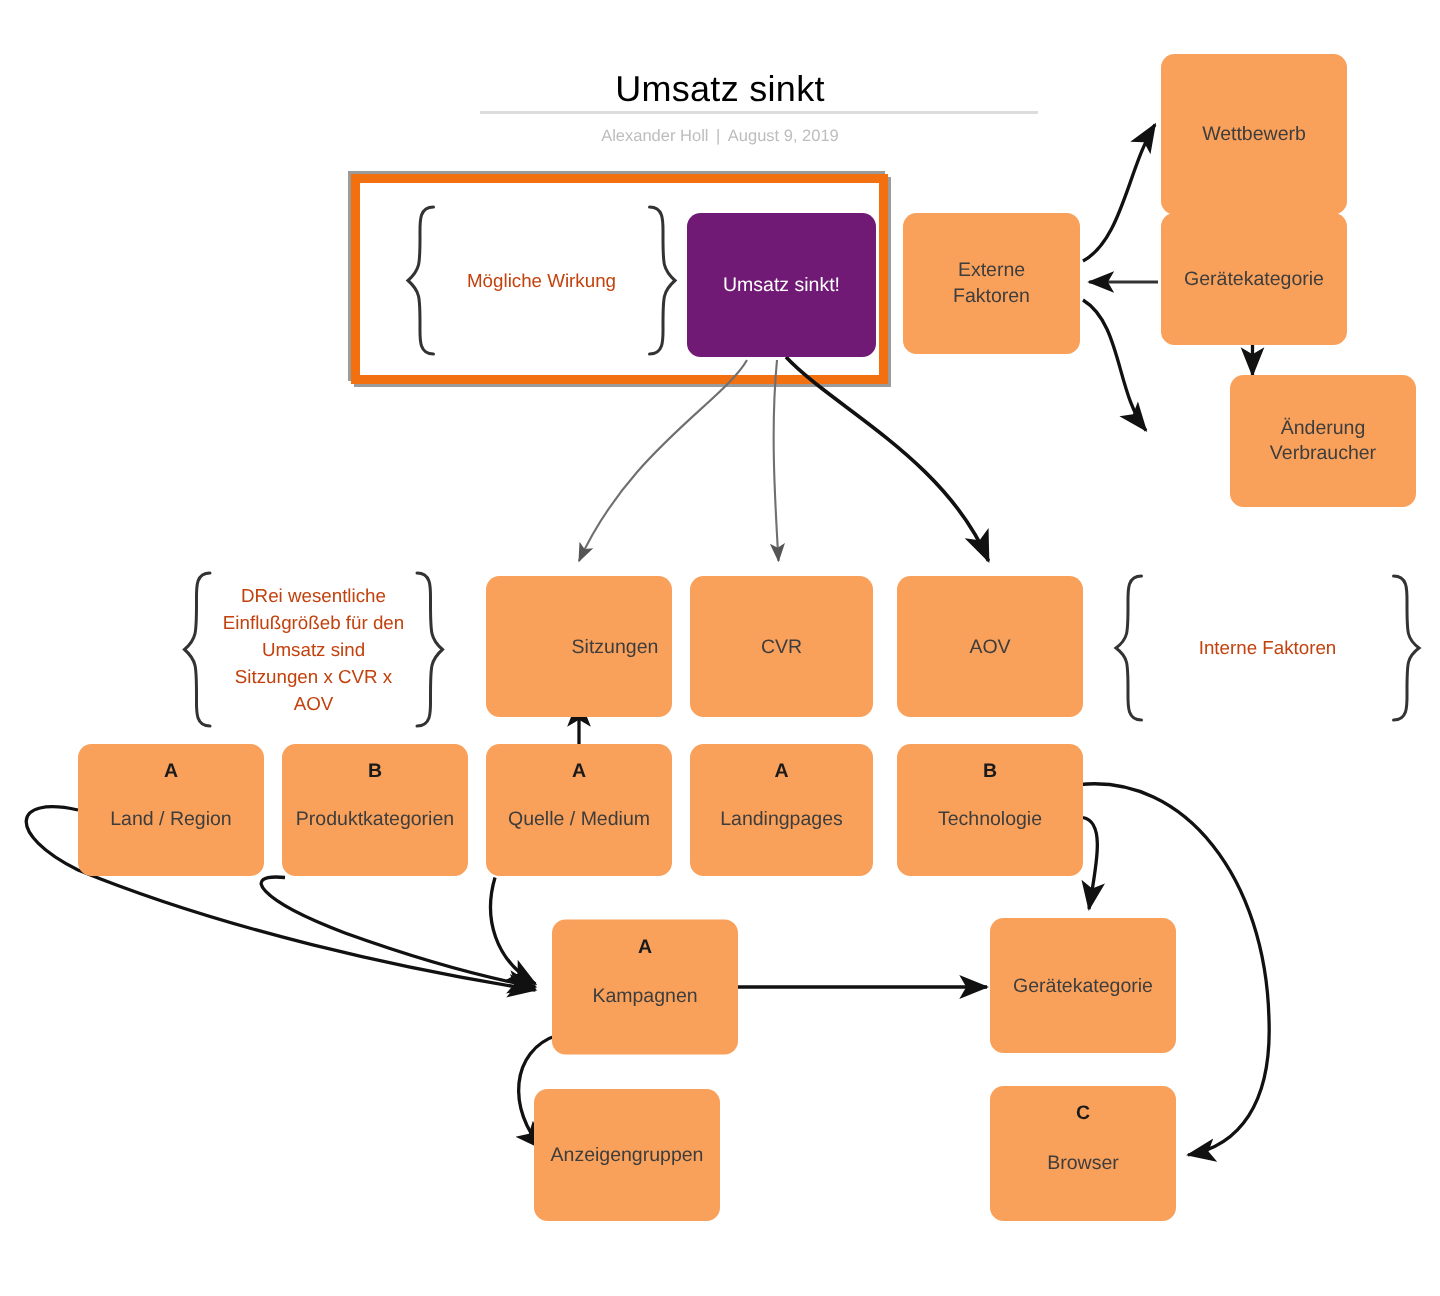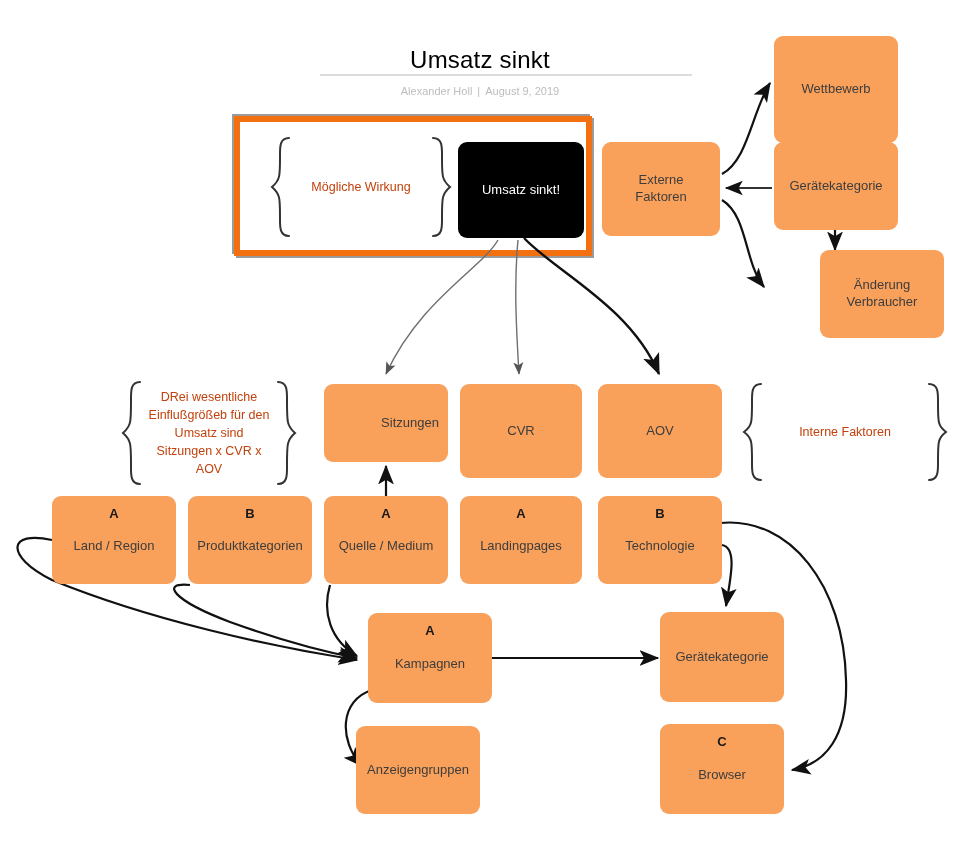--- a/index.html
+++ b/index.html
@@ -72,21 +72,21 @@
     display: flex;
     flex-direction: column;
     align-items: center;
     justify-content: center;
     text-align: center;
     color: #3d3d3d;
     font-size: 13px;
     line-height: 1.3;
   }
   .node.accent {
-    background: #000000;
+    background: #701a75;
     color: #ffffff;
   }
   .node .badge {
     position: absolute;
     top: 10px;
     left: 0;
     width: 100%;
     text-align: center;
     font-size: 13px;
     font-weight: bold;
@@ -214,21 +214,21 @@
       <path d="M22,2 C12,2 13,12 13,22 C13,42 13,46 5,53 C13,60 13,64 13,84 C13,94 12,104 22,104" fill="none" stroke="#333333" stroke-width="2" stroke-linecap="round"></path>
       <path d="M160,2 C170,2 169,12 169,22 C169,42 169,46 177,53 C169,60 169,64 169,84 C169,94 170,104 160,104" fill="none" stroke="#333333" stroke-width="2" stroke-linecap="round"></path>
     </svg>
     <div class="btext">DRei wesentliche
 Einflußgrößeb für den
 Umsatz sind
 Sitzungen  x CVR x
 AOV</div>
   </div>
 
-  <div class="node" style="left:324px; top:384px; width:124px; height:78px;padding-left:48px;">
+  <div class="node" style="left:324px; top:384px; width:124px; height:94px;padding-left:48px;">
     <span class="nlabel">Sitzungen</span>
   </div>
 
   <div class="node" style="left:460px; top:384px; width:122px; height:94px;">
     <span class="nlabel">CVR</span>
   </div>
 
   <div class="node" style="left:598px; top:384px; width:124px; height:94px;">
     <span class="nlabel">AOV</span>
   </div>

